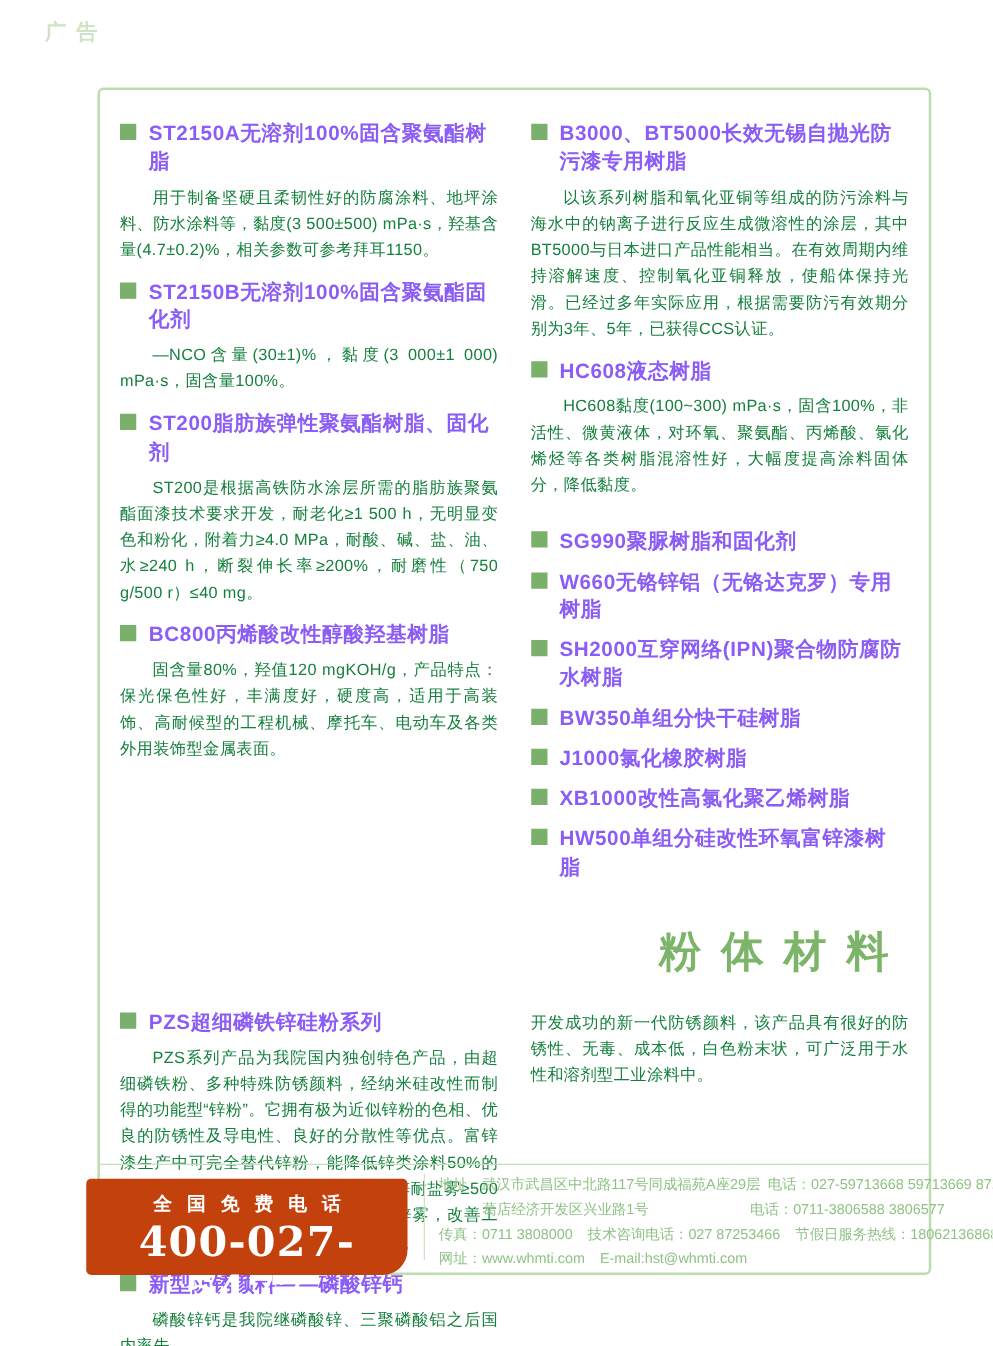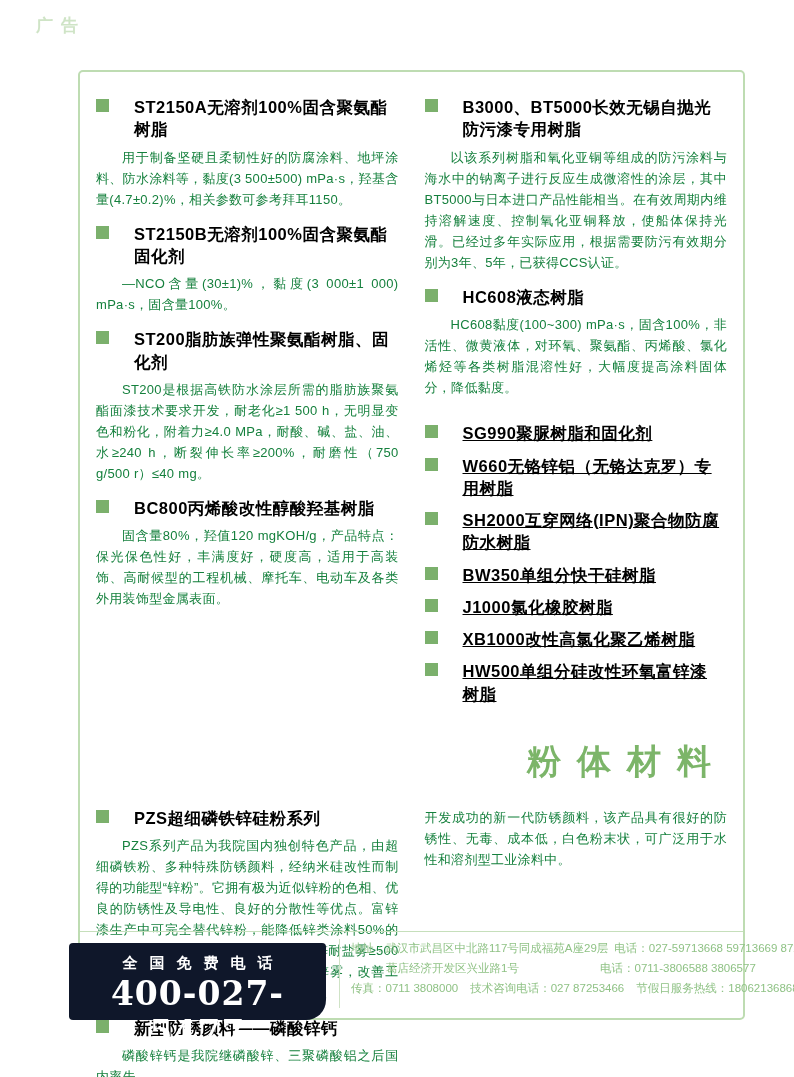--- a/index.html
+++ b/index.html
@@ -18,51 +18,51 @@
     position:absolute;left:78px;top:70px;
     width:667px;height:950px;
     border:2px solid #bedcb2;border-radius:5px;
     box-sizing:border-box;
     padding:24px 16px 0 16px;
   }
   .cols{display:flex;gap:26px;}
   .col{flex:1;min-width:0;}
   .product{margin-bottom:4px;}
   .p-title{
-    display:flex;gap:25px;align-items:flex-start;
-    color:#000000;font-weight:bold;font-size:16.5px;line-height:1.35;
+    display:flex;gap:10px;align-items:flex-start;
+    color:#8b5cf6;font-weight:bold;font-size:16.5px;line-height:1.35;
     letter-spacing:0.5px;
   }
   .bullet{
     width:13px;height:13px;background:#7bb06c;flex:none;margin-top:3px;
   }
   .p-body{
     color:#15803d;font-size:13px;line-height:1.62;
     text-indent:2em;margin:6px 0 13px 0;text-align:justify;
     letter-spacing:0.3px;
   }
   .p-body.no-indent{text-indent:0;margin-top:0;}
   .plist{margin-top:24px;}
-  .plist .p-title{margin:0 4px 10px 0;text-decoration:underline;}
+  .plist .p-title{margin:0 4px 10px 0;}
   .section-title{
     text-align:right;
     color:#7cb569;font-weight:bold;font-size:34px;
     letter-spacing:16px;text-indent:16px;
     margin:24px 0 22px 0;
     text-shadow:1px 1px 0 rgba(255,255,255,0.7);
     font-family:"Liberation Sans","DejaVu Sans",sans-serif;
   }
   .footer{
     position:absolute;left:0;right:0;bottom:0;height:86px;
     border-top:1.5px solid #c6dfbb;
   }
   .hotline-block{
     position:absolute;left:-11px;bottom:-2px;
     width:257px;height:77px;
-    background:#0f172a;
+    background:#c2410c;
     border-radius:4px 4px 20px 4px;
     color:#ffffff;text-align:center;
   }
   .hotline-label{
     font-size:15px;letter-spacing:12px;text-indent:12px;
     margin-top:11px;font-weight:bold;
   }
   .hotline-number{
     font-family:"DejaVu Serif","Liberation Serif",serif;
     font-weight:bold;font-size:33px;margin-top:1px;letter-spacing:1px;
@@ -223,17 +223,20 @@
     <div class="addresses">
       <div class="addr-row">
         <span>地址：</span><span class="addr-main">武汉市武昌区中北路117号同成福苑A座29层</span><span class="lbl">电话：</span><span>027-59713668 59713669 87253455</span>
       </div>
       <div class="addr-row row2">
         <span class="addr-main">葛店经济开发区兴业路1号</span><span class="lbl">电话：</span><span>0711-3806588 3806577</span>
       </div>
       <div class="addr-row">
         <span>传真：</span><span>0711 3808000</span><span class="gap">技术咨询电话：</span><span>027 87253466</span><span class="gap">节假日服务热线：</span><span>18062136868</span>
       </div>
+      <div class="addr-row">
+        <span>网址：</span><span>www.whmti.com</span><span class="gap">E-mail:hst@whmti.com</span>
+      </div>
     </div>
 
   </div>
 
 </div>
 
 </body></html>

